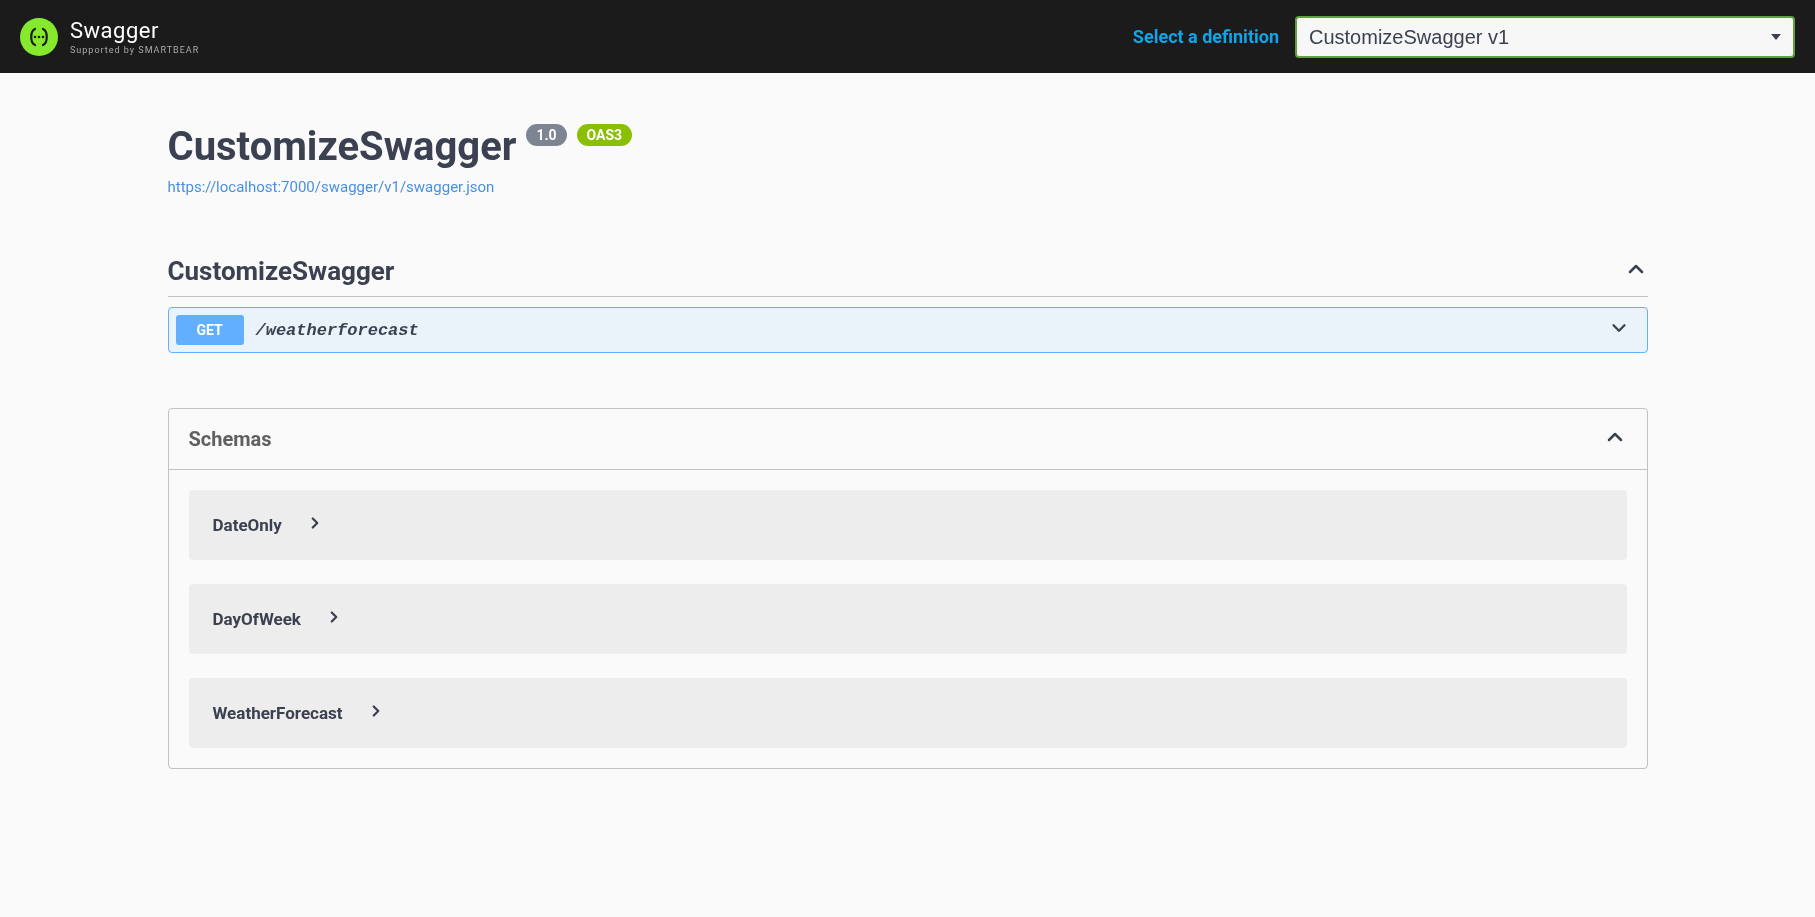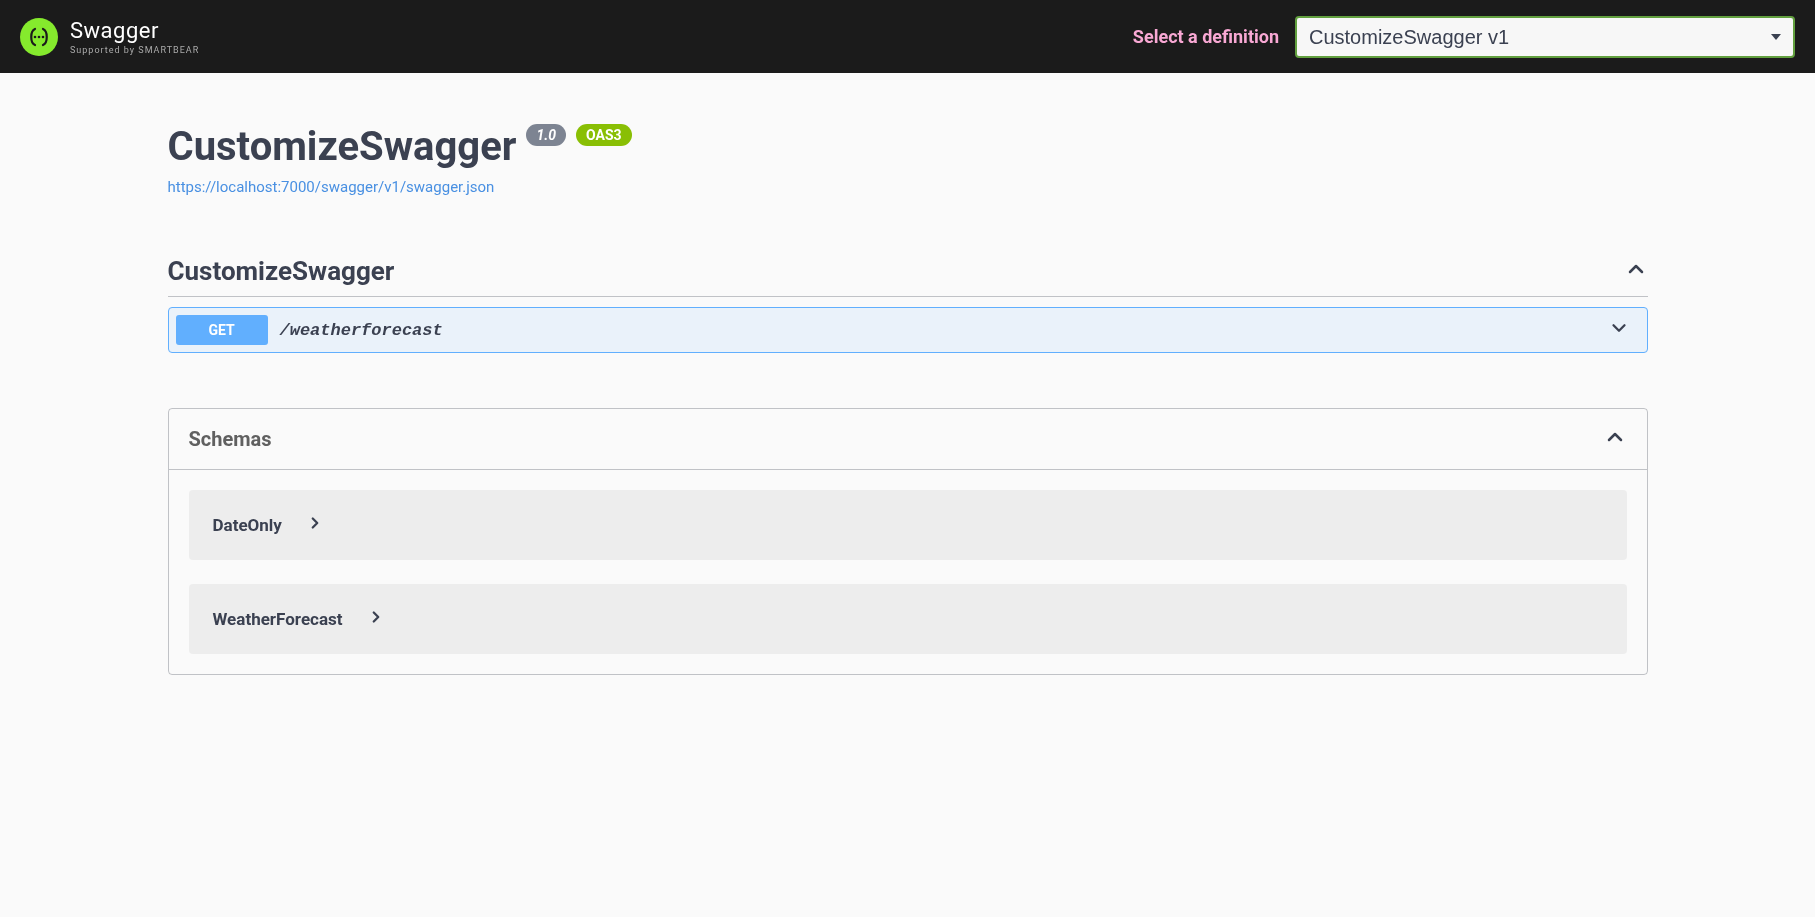--- a/index.html
+++ b/index.html
@@ -53,21 +53,21 @@
       font-size: 9px;
       letter-spacing: 1px;
       margin-top: 2px;
     }
     .topbar-right {
       display: flex;
       align-items: center;
       gap: 16px;
     }
     .select-label {
-      color: #f9a8d4;
+      color: #0ea5e9;
       font-size: 18px;
       font-weight: 700;
     }
     .definition-select {
       background: #f7f7f7;
       border: 2px solid #62a03f;
       border-radius: 4px;
       padding: 8px 40px 8px 12px;
       font-size: 20px;
       color: #3b4151;
@@ -113,21 +113,20 @@
     }
     .version-badge {
       background: #7d8492;
       color: #fff;
       font-size: 14px;
       font-weight: 700;
       padding: 3px 10px;
       border-radius: 12px;
       position: relative;
       top: -12px;
-      font-style: italic;
     }
     .oas-badge {
       background: #89bf04;
       color: #fff;
       font-size: 14px;
       font-weight: 700;
       padding: 3px 10px;
       border-radius: 12px;
       position: relative;
       top: -12px;
@@ -168,21 +167,21 @@
       align-items: center;
       padding: 7px;
       cursor: pointer;
     }
     .method-badge {
       background: #61affe;
       color: #fff;
       font-size: 14px;
       font-weight: 700;
       padding: 7px 0;
-      width: 92px;
+      width: 68px;
       text-align: center;
       border-radius: 3px;
       margin-right: 12px;
     }
     .operation-path {
       font-family: "Courier New", monospace;
       font-size: 17px;
       font-weight: 600;
       color: #3b4151;
       font-style: italic;
@@ -304,20 +303,28 @@
       <span class="schemas-title">Schemas</span>
       <span>
         <svg class="chevron-up" viewBox="0 0 24 24" fill="none" stroke="#3b4151" stroke-width="2.5" stroke-linecap="round" stroke-linejoin="round">
           <polyline points="18 15 12 9 6 15"></polyline>
         </svg>
       </span>
     </div>
     <div class="schemas-body">
       <div class="schema-item">
         <span class="schema-name">DateOnly</span>
+        <span>
+          <svg class="chevron-right" viewBox="0 0 24 24" fill="none" stroke="#3b4151" stroke-width="3" stroke-linecap="round" stroke-linejoin="round">
+            <polyline points="9 18 15 12 9 6"></polyline>
+          </svg>
+        </span>
+      </div>
+      <div class="schema-item">
+        <span class="schema-name">DayOfWeek</span>
         <span>
           <svg class="chevron-right" viewBox="0 0 24 24" fill="none" stroke="#3b4151" stroke-width="3" stroke-linecap="round" stroke-linejoin="round">
             <polyline points="9 18 15 12 9 6"></polyline>
           </svg>
         </span>
       </div>
       <div class="schema-item">
         <span class="schema-name">WeatherForecast</span>
         <span>
           <svg class="chevron-right" viewBox="0 0 24 24" fill="none" stroke="#3b4151" stroke-width="3" stroke-linecap="round" stroke-linejoin="round">

